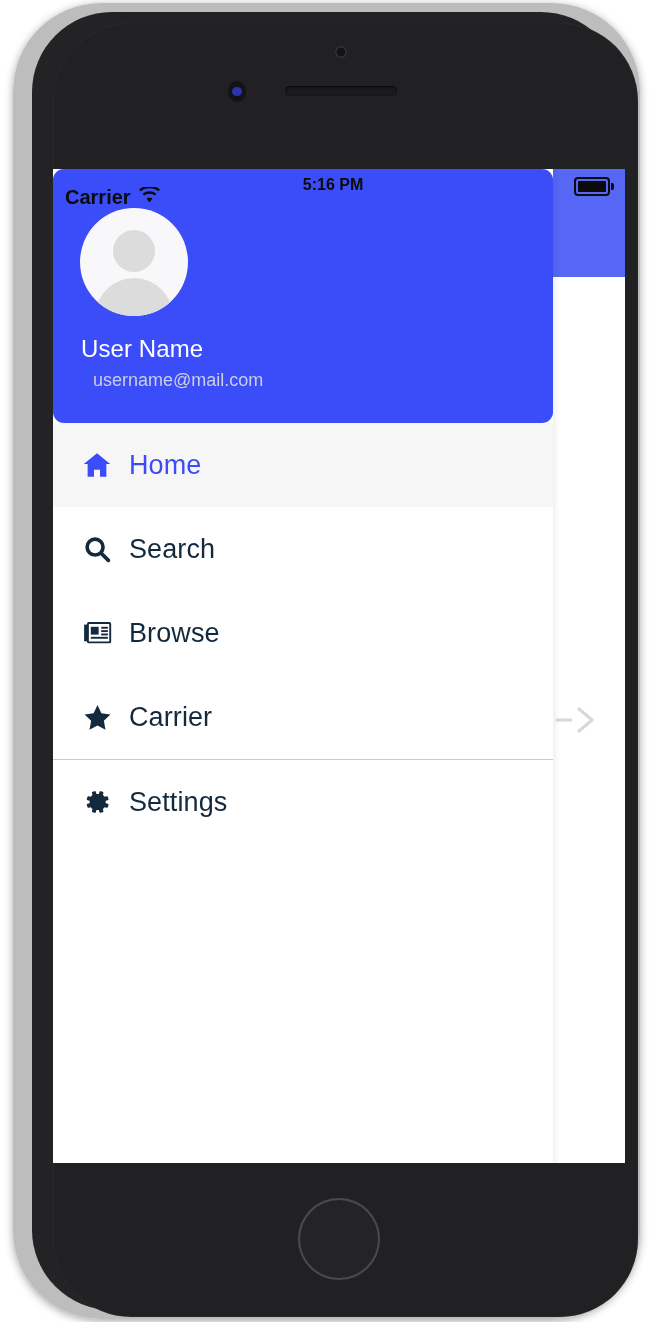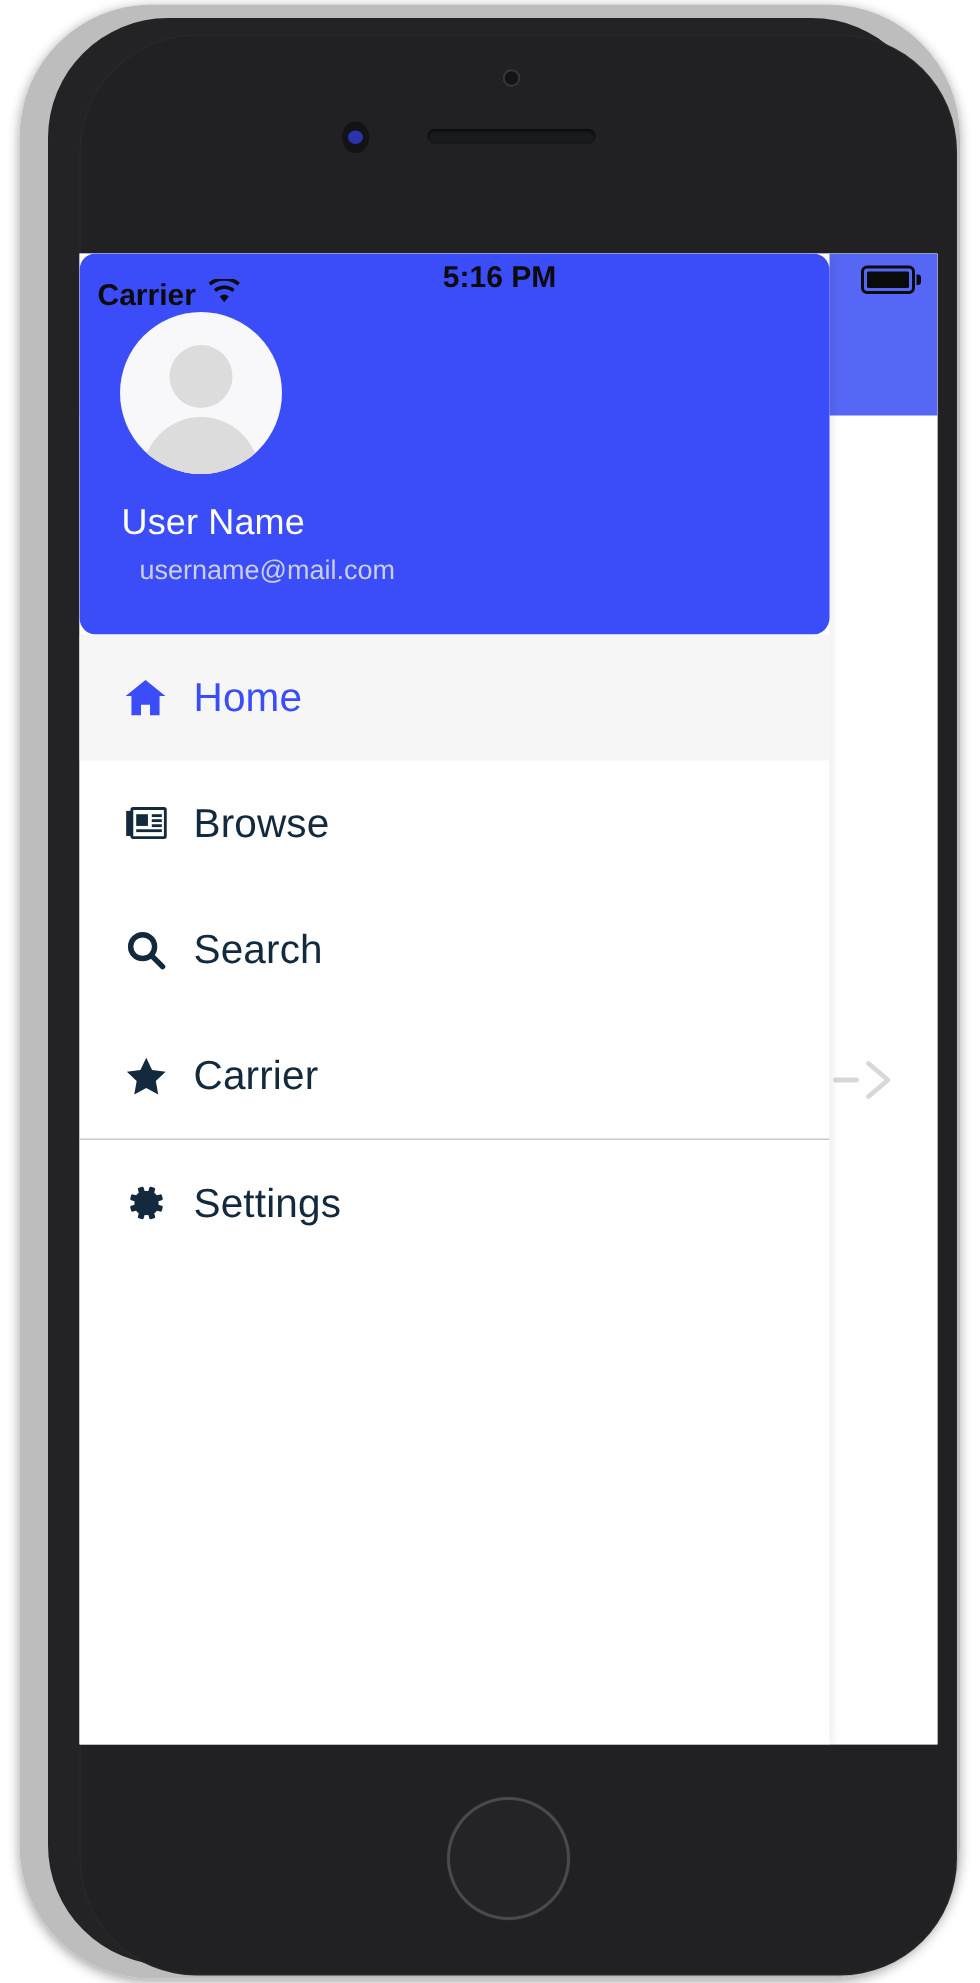--- a/index.html
+++ b/index.html
@@ -228,21 +228,21 @@
     line-height: 24px;
     margin-top: 12px;
   }
   #status-time {
     position: absolute;
     left: 0;
     right: 12px;
     top: 4px;
     text-align: center;
     color: #0b0b0b;
-    font-size: 20px;
+    font-size: 16px;
     font-weight: 700;
     line-height: 24px;
   }
   #status-battery {
     position: absolute;
     right: 11px;
     top: 8px;
     width: 40px;
     height: 19px;
   }
@@ -358,49 +358,49 @@
 
       <ul id="drawer-menu" style="list-style:none;margin:0;padding:0;">
 
         <li class="menu-item active">
           <span class="menu-icon">
             <svg viewBox="0 0 24 24" width="30" height="30" fill="currentColor">
               <path d="M12 2.6 1.4 11.2h3.1v10.2h5.1v-5.6h4.8v5.6h5.1V11.2h3.1L12 2.6z"></path>
             </svg>
           </span>
           <span class="menu-label">Home</span>
+        </li>
+
+        <li class="menu-item">
+          <span class="menu-icon">
+            <svg viewBox="0 0 24 24" width="29" height="29" fill="none" stroke="currentColor" stroke-width="3" stroke-linecap="round">
+              <circle cx="10" cy="10" r="6.6"></circle>
+              <line x1="15.2" y1="15.2" x2="21" y2="21"></line>
+            </svg>
+          </span>
+          <span class="menu-label">Search</span>
         </li>
 
         <li class="menu-item">
           <span class="menu-icon">
             <svg viewBox="0 0 26 24" width="29" height="27" fill="none" stroke="currentColor" stroke-width="1.7">
               <rect x="1" y="4" width="3" height="15" fill="currentColor" stroke="none"></rect>
               <rect x="4.4" y="2.6" width="20" height="17.4" rx="0.8"></rect>
               <rect x="7" y="6" width="7" height="7" fill="currentColor" stroke="none"></rect>
               <rect x="16.3" y="6" width="6" height="1.7" fill="currentColor" stroke="none"></rect>
               <rect x="16.3" y="9" width="6" height="1.7" fill="currentColor" stroke="none"></rect>
               <rect x="16.3" y="12" width="6" height="1.7" fill="currentColor" stroke="none"></rect>
               <rect x="7" y="15" width="15.3" height="1.7" fill="currentColor" stroke="none"></rect>
             </svg>
           </span>
           <span class="menu-label">Browse</span>
         </li>
 
         <li class="menu-item">
           <span class="menu-icon">
-            <svg viewBox="0 0 24 24" width="29" height="29" fill="none" stroke="currentColor" stroke-width="3" stroke-linecap="round">
-              <circle cx="10" cy="10" r="6.6"></circle>
-              <line x1="15.2" y1="15.2" x2="21" y2="21"></line>
-            </svg>
-          </span>
-          <span class="menu-label">Search</span>
-        </li>
-
-        <li class="menu-item">
-          <span class="menu-icon">
             <svg viewBox="0 0 24 24" width="31" height="31" fill="currentColor">
               <path d="M12 2.4l3.02 6.36 6.98.95-5.06 4.8 1.24 6.94L12 18.1l-6.18 3.35 1.24-6.94L2 9.71l6.98-.95L12 2.4z"></path>
             </svg>
           </span>
           <span class="menu-label">Carrier</span>
         </li>
 
         <li class="menu-divider"></li>
 
         <li class="menu-item">

